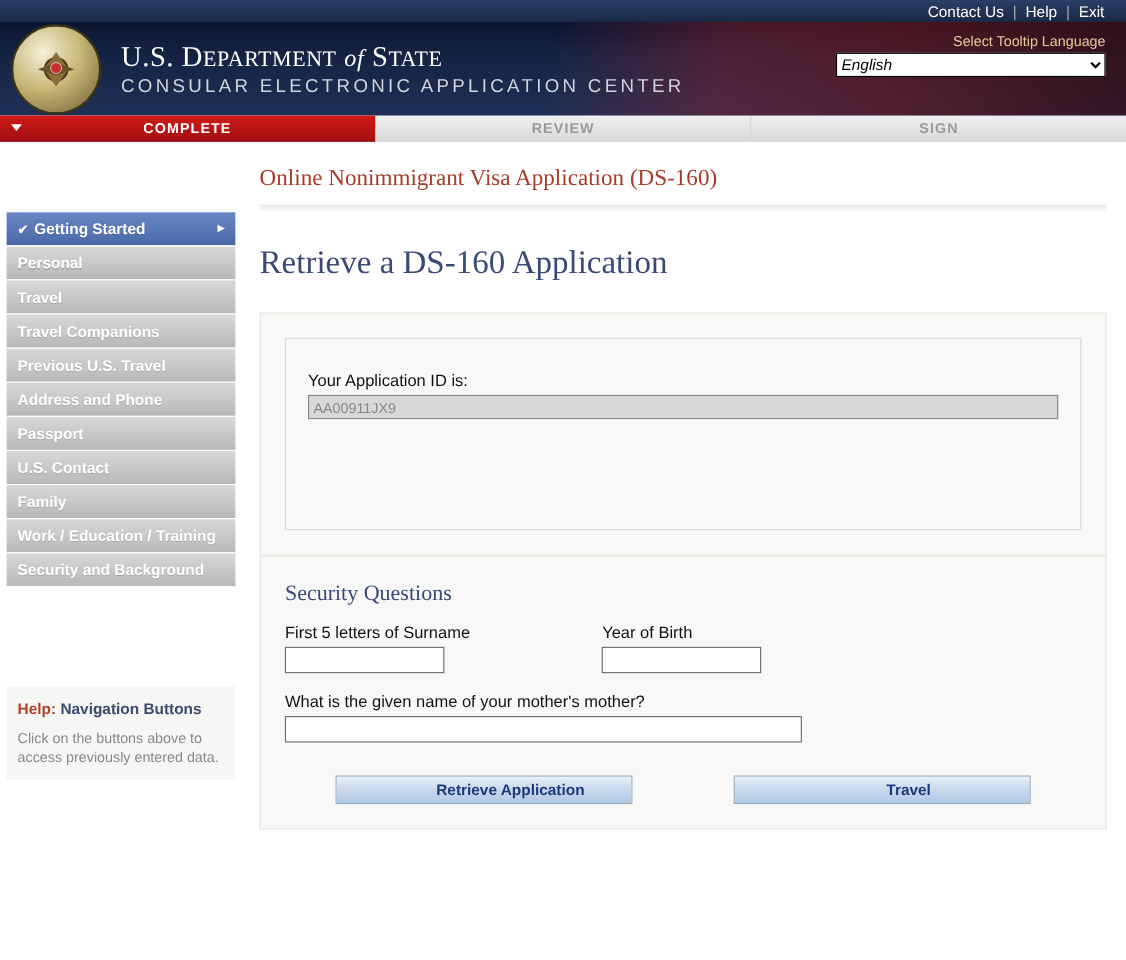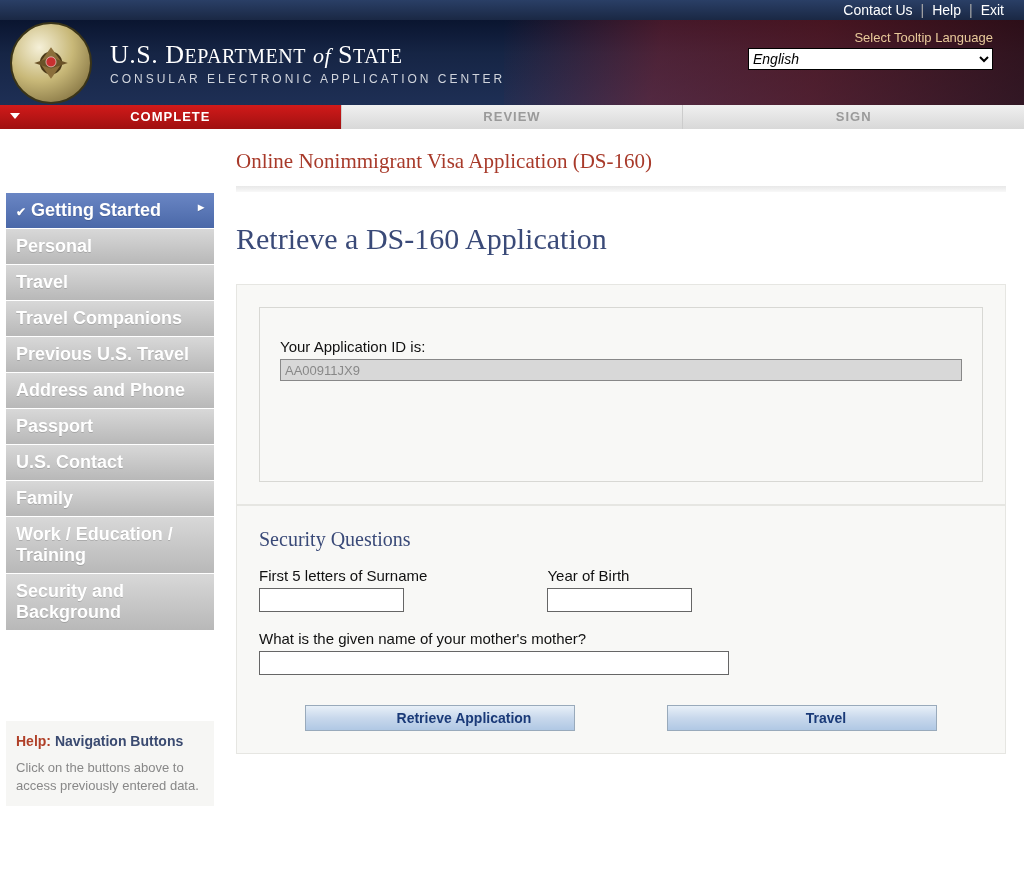--- a/index.html
+++ b/index.html
@@ -43,44 +43,44 @@
     background: radial-gradient(circle at 35% 30%, #f5f0d8 0%, #c8b878 45%, #6b5a2e 100%);
     border: 2px solid #3a3418;
     position: relative;
     display:flex; align-items:center; justify-content:center;
     z-index: 2;
   }
   .seal svg { width: 56px; height: 56px; }
   .banner-text { margin-left: 18px; z-index: 2; color:#fff; }
   .banner-text .dept { font-family: "Times New Roman", serif; font-size: 26px; letter-spacing: 0.5px; }
   .banner-text .dept .of { font-style: italic; font-size: 22px; }
-  .banner-text .ceac { font-size: 12px; letter-spacing: 3px; color:#d0d4dc; margin-top:2px; }
-  
-  .tooltip-lang { position:absolute; right:31px; top:10px; z-index:3; text-align:right; }
+  .banner-text .ceac { font-size: 17px; letter-spacing: 3px; color:#d0d4dc; margin-top:2px; }
+  
+  .tooltip-lang { position:absolute; right:19px; top:10px; z-index:3; text-align:right; }
   .tooltip-lang .lbl { color:#e8c99a; font-size:13px; margin-bottom:3px; }
   .tooltip-lang select { width:245px; height:22px; border:1px solid #000; background:#fff; font-size:14px;font-style:italic; }
   
   
   .tabs { display:flex; height:24px; }
   .tab { flex:1; text-align:center; font-size:13px; line-height:24px; letter-spacing:1px; }
   .tab.active { background: linear-gradient(to bottom,#d11a1a 0%, #a01010 100%); color:#fff; font-weight:bold; position:relative; }
   .tab.active .arrow { position:absolute; left:10px; top:8px; width:0;height:0; border-left:5px solid transparent;border-right:5px solid transparent;border-top:6px solid #fff; }
   .tab.inactive { background: linear-gradient(to bottom, #f0f0f0 0%, #d8d8d8 100%); color:#9a9a9a; font-weight:bold; border-left:1px solid #ccc; }
   
   
   .content { display:flex; padding-top:8px; }
   .sidebar { width:218px; padding-left:6px; padding-right:4px; }
   .main { flex:1; padding: 0 18px 30px 18px; }
   
   .page-subtitle { color:#a83a2a; font-family:"Times New Roman", serif; font-size:21px; margin: 12px 0 12px 0; }
   .hr-grad { height:6px; background: linear-gradient(to bottom, #e8e8e8, #f8f8f8); margin-bottom: 30px; }
   
   .side-item {
     background: linear-gradient(to bottom, #d8d8d8 0%, #b8b8b8 100%);
-    color:#fff; font-size:18px; padding:7px 10px;
+    color:#fff; font-size:14px; padding:7px 10px;
     border-bottom:1px solid #fff; font-weight:bold;
     text-shadow: 0 1px 0 rgba(0,0,0,0.15);
     cursor:pointer;
   }
   .side-item.active {
     background: linear-gradient(to bottom, #6a86c4 0%, #4a68a8 100%);
     position:relative;
   }
   .side-item.active::before { content:"✔"; font-size:12px; margin-right:5px; }
   .side-item.active::after { content:"▸"; position:absolute; right:10px; top:7px; font-size:12px; }

